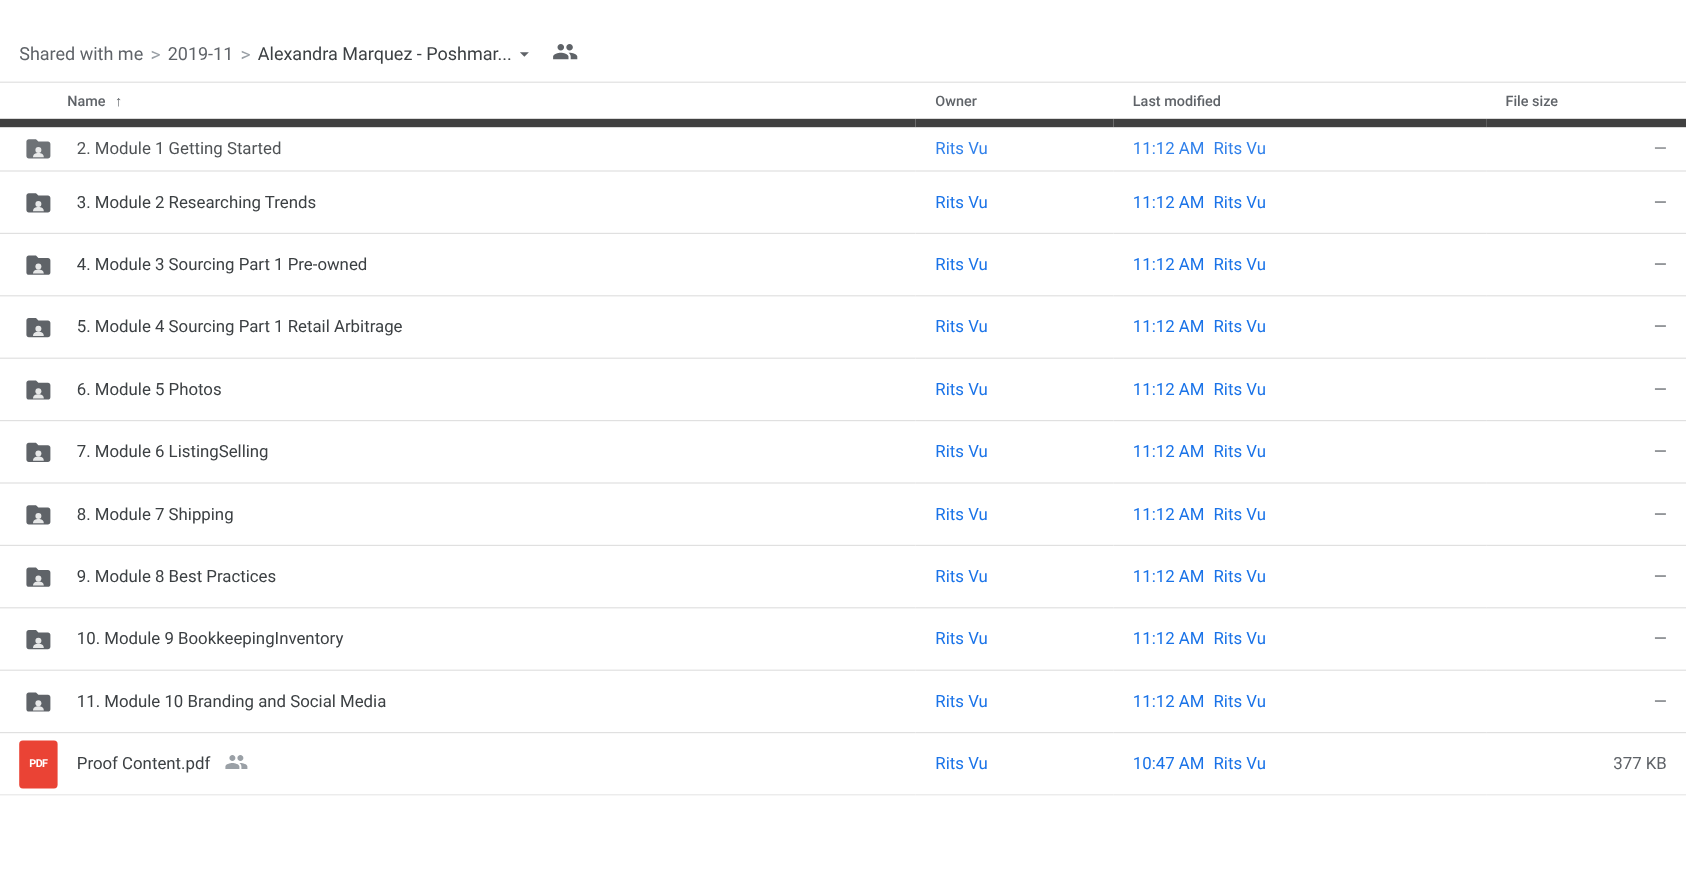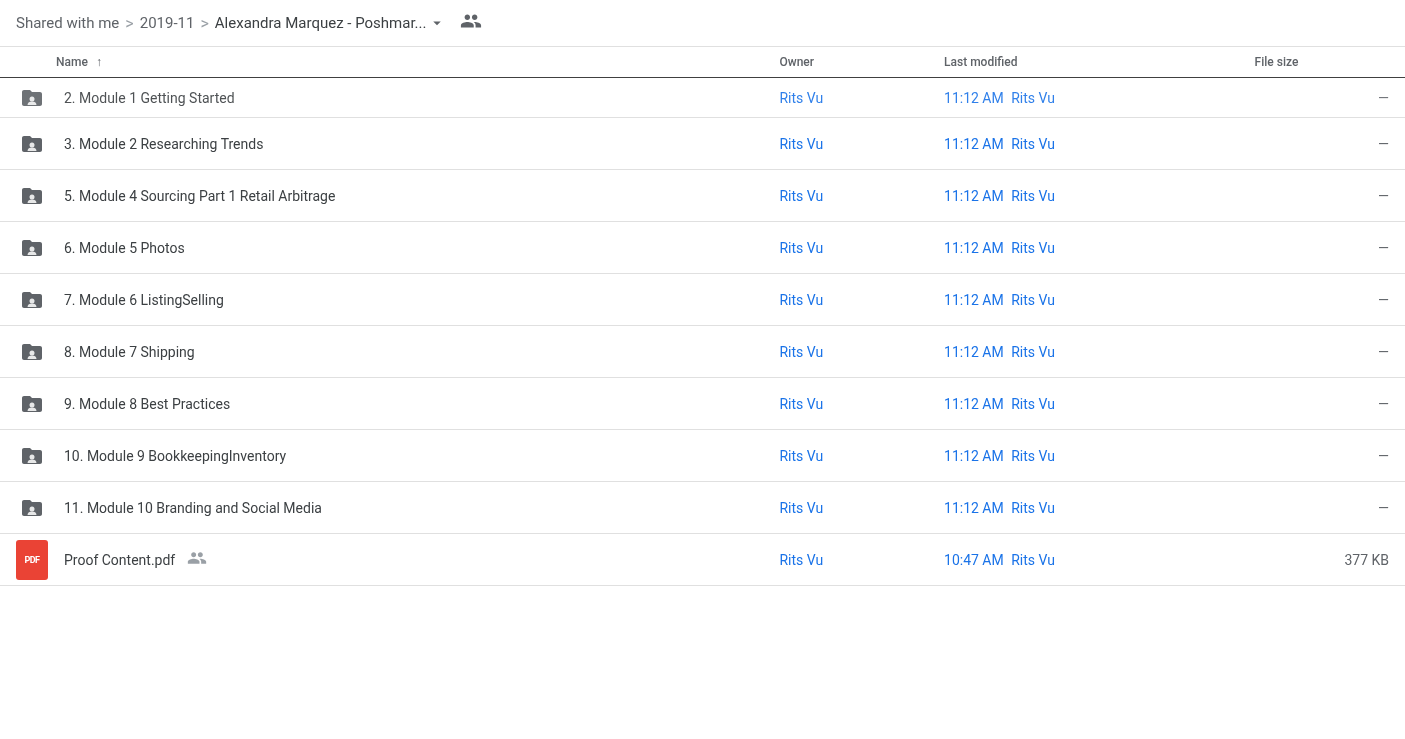--- a/index.html
+++ b/index.html
@@ -12,20 +12,21 @@
 
     
     .breadcrumb {
       display: flex;
       align-items: center;
       padding: 10px 16px;
       font-size: 15px;
       color: #5f6368;
       gap: 6px;
       border-bottom: 1px solid #e0e0e0;
+      margin-top: 22px;
     }
     .breadcrumb-link {
       color: #5f6368;
       cursor: pointer;
       text-decoration: none;
     }
     .breadcrumb-sep {
       color: #9aa0a6;
       font-size: 16px;
     }
@@ -44,21 +45,21 @@
       margin-left: 8px;
       cursor: pointer;
     }
 
     
     .file-table {
       width: 100%;
       border-collapse: collapse;
     }
     .file-table thead tr {
-      border-bottom: 1px solid #404040;
+      border-bottom: 7px solid #404040;
     }
     .file-table th {
       text-align: left;
       font-size: 12px;
       font-weight: 500;
       color: #5f6368;
       padding: 8px 16px;
       white-space: nowrap;
     }
     .file-table th.name-col {
@@ -229,20 +230,37 @@
       <tr>
         <td>
       <div class="name-cell">
         <div class="folder-icon">
           <svg width="28" height="28" viewBox="0 0 24 24">
             <path d="M10 4H4c-1.1 0-2 .9-2 2v12c0 1.1.9 2 2 2h16c1.1 0 2-.9 2-2V8c0-1.1-.9-2-2-2h-8l-2-2z" fill="#5f6368"></path>
             <circle cx="12" cy="13" r="2.5" fill="white" opacity="0.85"></circle>
             <path d="M7.5 19c0-2.5 2-3.5 4.5-3.5s4.5 1 4.5 3.5" fill="white" opacity="0.85"></path>
           </svg>
         </div>
+        <span class="file-name">4. Module 3 Sourcing Part 1 Pre-owned</span>
+      </div>
+        </td>
+        <td class="owner-cell">Rits Vu</td>
+        <td class="modified-cell"><span class="modified-time">11:12 AM</span><span class="modified-owner"> Rits Vu</span></td>
+        <td class="size-cell">—</td>
+      </tr>
+      <tr>
+        <td>
+      <div class="name-cell">
+        <div class="folder-icon">
+          <svg width="28" height="28" viewBox="0 0 24 24">
+            <path d="M10 4H4c-1.1 0-2 .9-2 2v12c0 1.1.9 2 2 2h16c1.1 0 2-.9 2-2V8c0-1.1-.9-2-2-2h-8l-2-2z" fill="#5f6368"></path>
+            <circle cx="12" cy="13" r="2.5" fill="white" opacity="0.85"></circle>
+            <path d="M7.5 19c0-2.5 2-3.5 4.5-3.5s4.5 1 4.5 3.5" fill="white" opacity="0.85"></path>
+          </svg>
+        </div>
         <span class="file-name">5. Module 4 Sourcing Part 1 Retail Arbitrage</span>
       </div>
         </td>
         <td class="owner-cell">Rits Vu</td>
         <td class="modified-cell"><span class="modified-time">11:12 AM</span><span class="modified-owner"> Rits Vu</span></td>
         <td class="size-cell">—</td>
       </tr>
       <tr>
         <td>
       <div class="name-cell">

